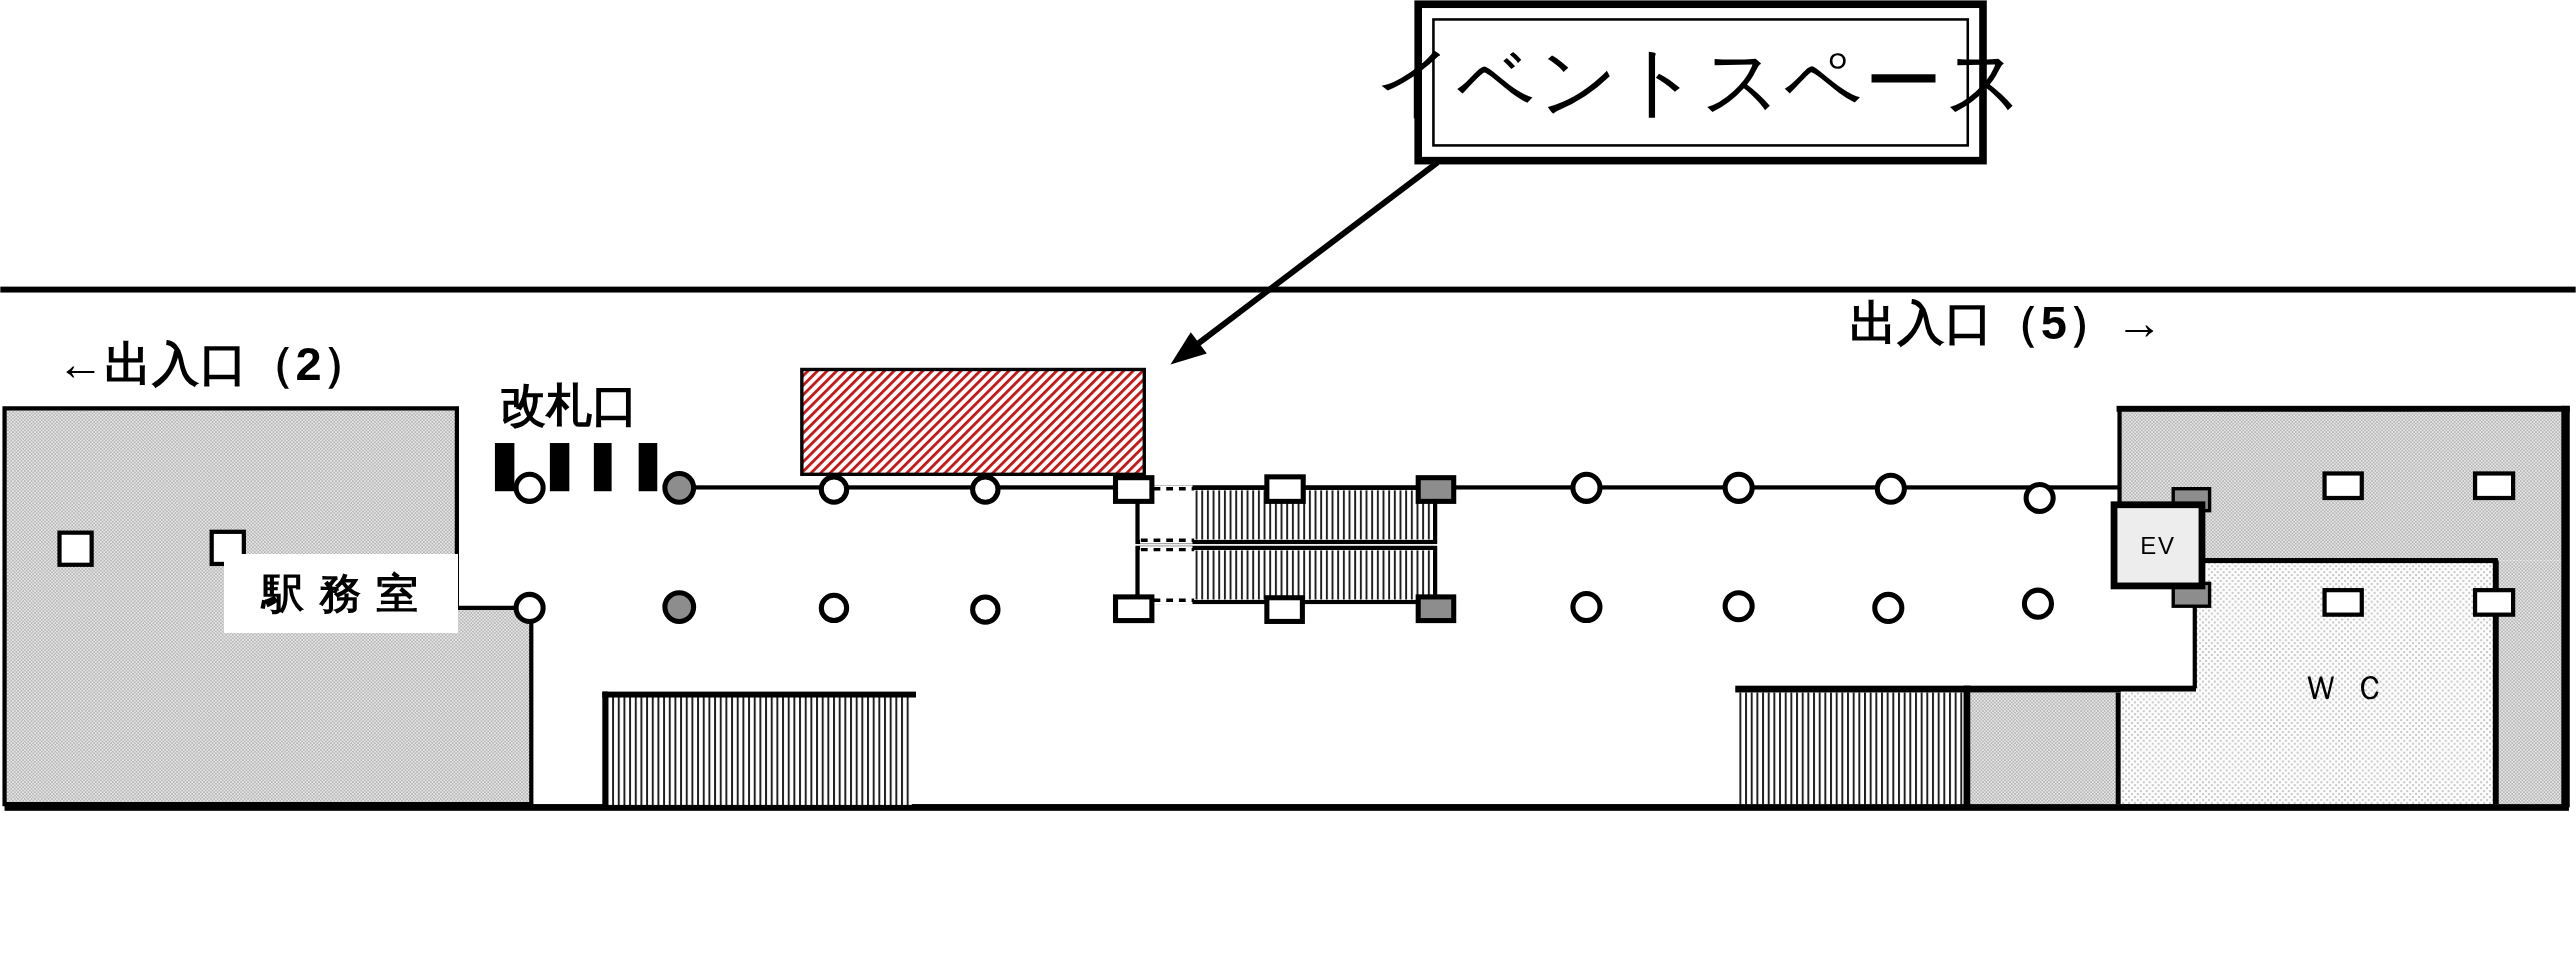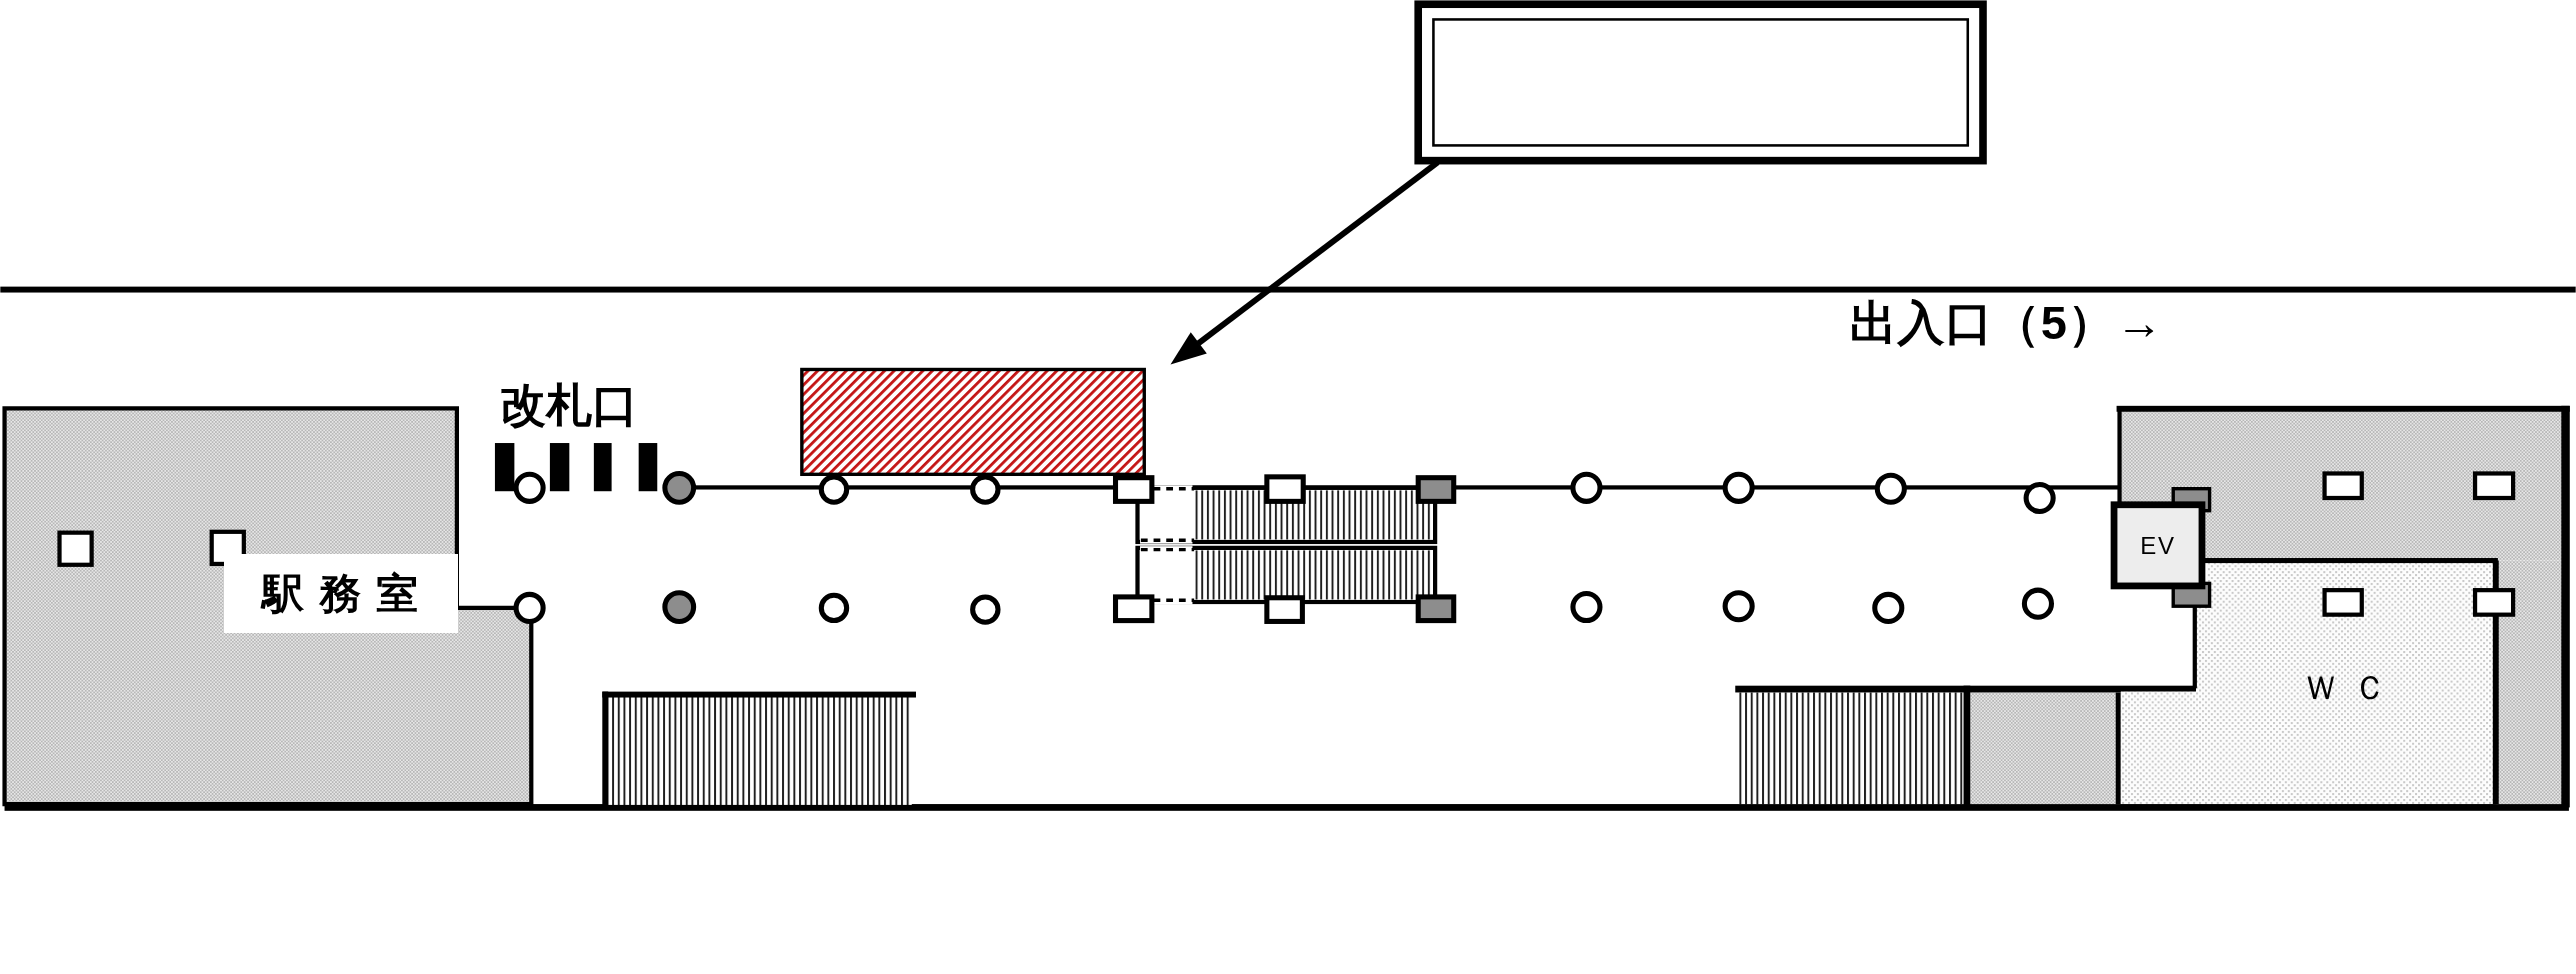--- a/index.html
+++ b/index.html
@@ -163,20 +163,22 @@
       </g>
     </g>
 
     <g>
       <rect x="2570" y="578" width="43" height="26" fill="#8d8d8d" stroke="#000" stroke-width="4"></rect>
       <rect x="2570" y="690" width="43" height="27" fill="#8d8d8d" stroke="#000" stroke-width="4"></rect>
       <rect x="2500" y="597" width="104" height="96" fill="#ededed" stroke="#000" stroke-width="8"></rect>
     </g>
   </svg>
 
+  <div class="lbl lbl-exit" id="exit2-label">←出入口（2）</div>
   <div class="lbl lbl-exit" id="exit1-label">出入口（5）→</div>
   <div class="lbl" id="kaisatsu-label">改札口</div>
   <div class="lbl" id="office-label">駅 務 室</div>
+  <div class="lbl" id="callout-label">イベントスペース</div>
   <div class="lbl" id="ev-label">EV</div>
   <div class="lbl" id="wc-label">Ｗ Ｃ</div>
 
 </div>
 
 
 </body></html>

